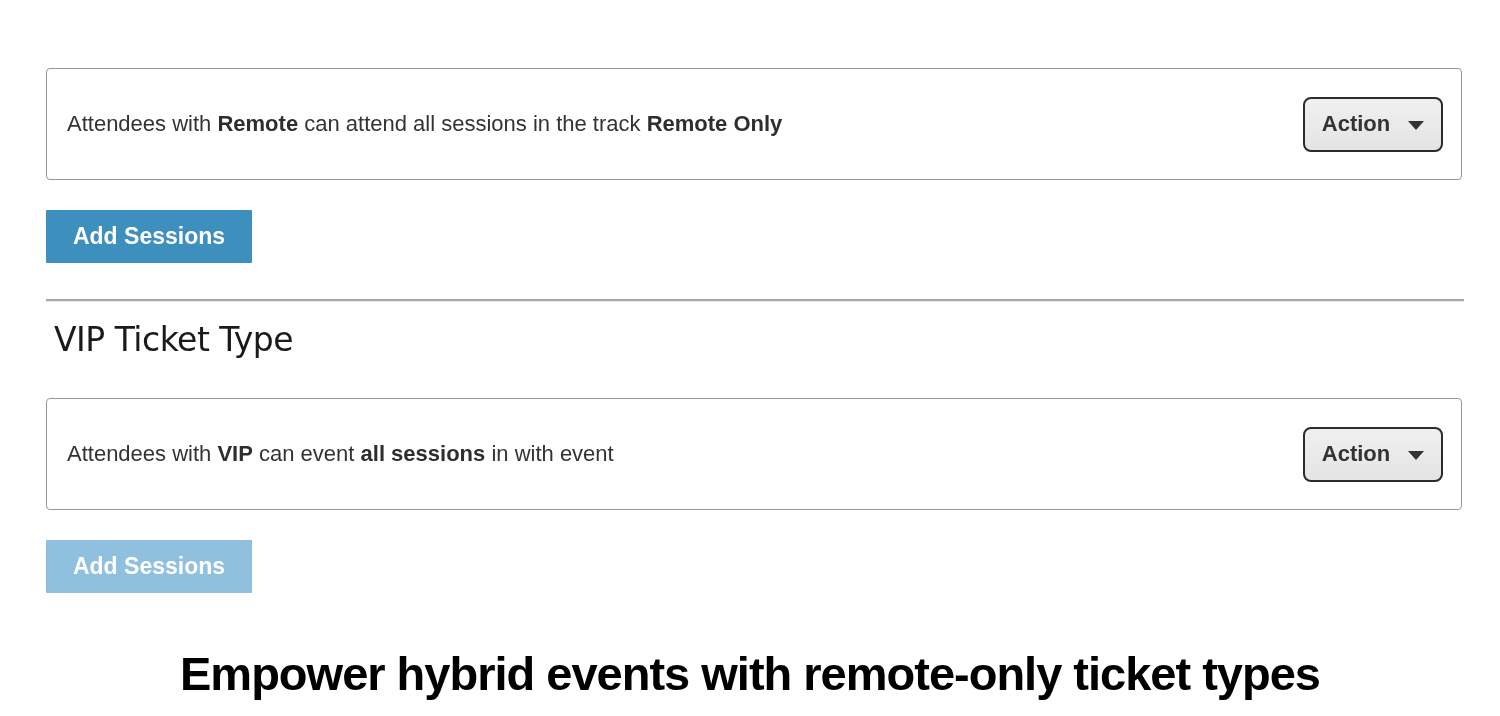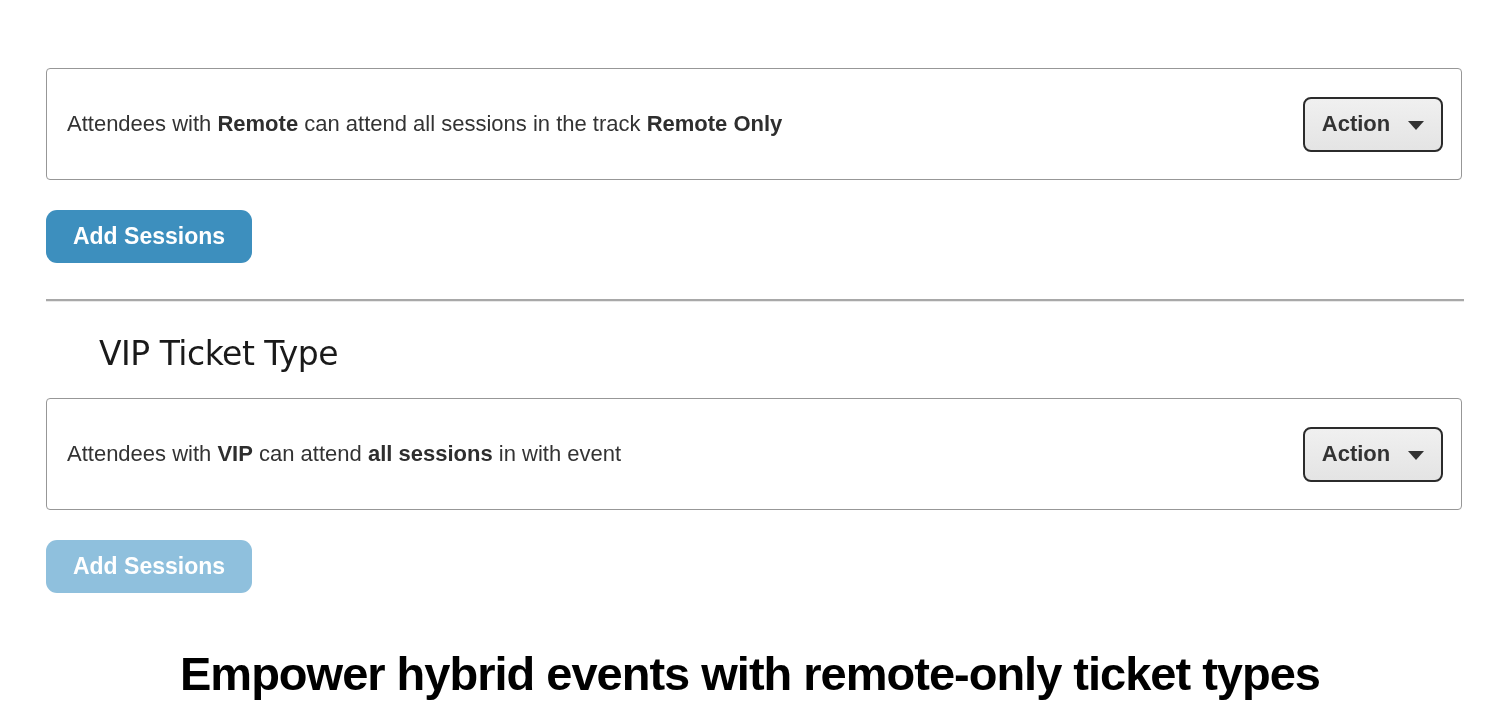--- a/index.html
+++ b/index.html
@@ -20,21 +20,21 @@
     left: 54px;
     margin: 0;
     font-family: "DejaVu Sans", "Liberation Sans", sans-serif;
     font-weight: 400;
     font-size: 33px;
     color: #1a1a1a;
     letter-spacing: -0.5px;
     white-space: nowrap;
   }
   #heading-1 { top: 12px; }
-  #heading-2 { top: 334px; margin-left: 45px; }
+  #heading-2 { top: 320px; }
 
   .ticket-panel {
     position: absolute;
     left: 46px;
     width: 1416px;
     height: 112px;
     border: 1px solid #979797;
     border-radius: 4px;
     background: #ffffff;
     display: flex;
@@ -81,21 +81,21 @@
     display: inline-block;
     margin-top: 3px;
   }
 
   .add-btn {
     position: absolute;
     left: 46px;
     width: 206px;
     height: 53px;
     border: none;
-    border-radius: 11px;
+    border-radius: 1px;
     color: #ffffff;
     font-family: "Liberation Sans", sans-serif;
     font-size: 23px;
     font-weight: 700;
     display: flex;
     align-items: center;
     justify-content: center;
     cursor: pointer;
   }
   #add-btn-1 { top: 210px; background: #3d8fbe; }
@@ -140,21 +140,21 @@
     </button>
   </div>
 
   <button class="add-btn" id="add-btn-1" style="background-color: rgb(61, 143, 190);">Add Sessions</button>
 
   <div class="divider"></div>
 
   <h2 class="section-heading" id="heading-2">VIP Ticket Type</h2>
 
   <div class="ticket-panel" id="panel-2">
-    <p class="panel-text"><span>Attendees with </span><b>VIP</b><span> can attend </span><b>all sessions</b><span> in with event</span></p>
+    <p class="panel-text"><span>Attendees with </span><b>VIP</b><span> can event </span><b>all sessions</b><span> in with event</span></p>
     <button class="action-btn">
       <span>Action</span>
       <span class="caret-down"></span>
     </button>
   </div>
 
   <button class="add-btn" id="add-btn-2" style="background-color: rgb(143, 192, 221);">Add Sessions</button>
 
   <h1 class="footer-headline">Empower hybrid events with remote-only ticket types</h1>
 

